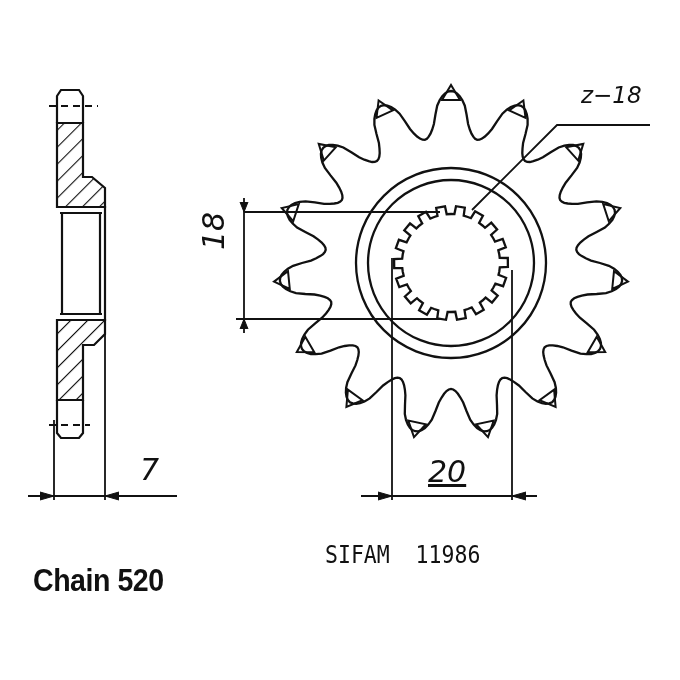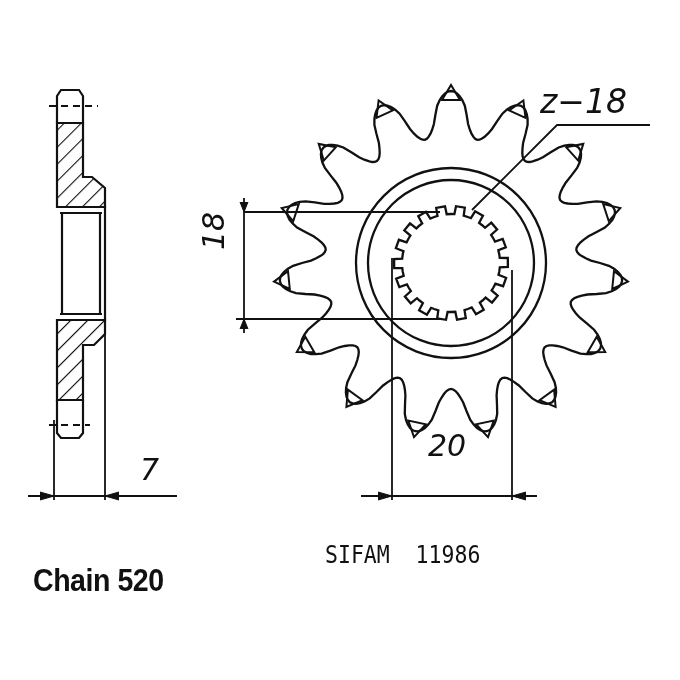--- a/index.html
+++ b/index.html
@@ -79,17 +79,17 @@
     <line x1="512" y1="270" x2="512" y2="500" stroke-width="1.8"></line>
     <line x1="361" y1="496" x2="537" y2="496" stroke-width="1.8"></line>
     <path d="M378,492 L392,496 L378,500" fill="#111" stroke-width="1"></path>
     <path d="M526,492 L512,496 L526,500" fill="#111" stroke-width="1"></path>
 
     <polyline points="472,210 557,125 650,125" stroke-width="1.8"></polyline>
   </g>
 </svg>
 
 <div class="lbl dim" style="left:140px; top:452px;">7</div>
-<div class="lbl dim" style="left:540px; top:82px; font-size:33px;">z−18</div>
+<div class="lbl dim" style="left:581px; top:82px; font-size:23px;">z−18</div>
 <div class="lbl dim" style="left:196px; top:250px; transform: rotate(-90deg); transform-origin: left top;">18</div>
-<div class="lbl dim" style="left:428px; top:428px;">20</div>
+<div class="lbl dim" style="left:428px; top:454px;text-decoration:underline;">20</div>
 <div class="lbl chain">Chain 520</div>
 <div class="lbl sifam">SIFAM  11986</div>
 
 </body></html>

